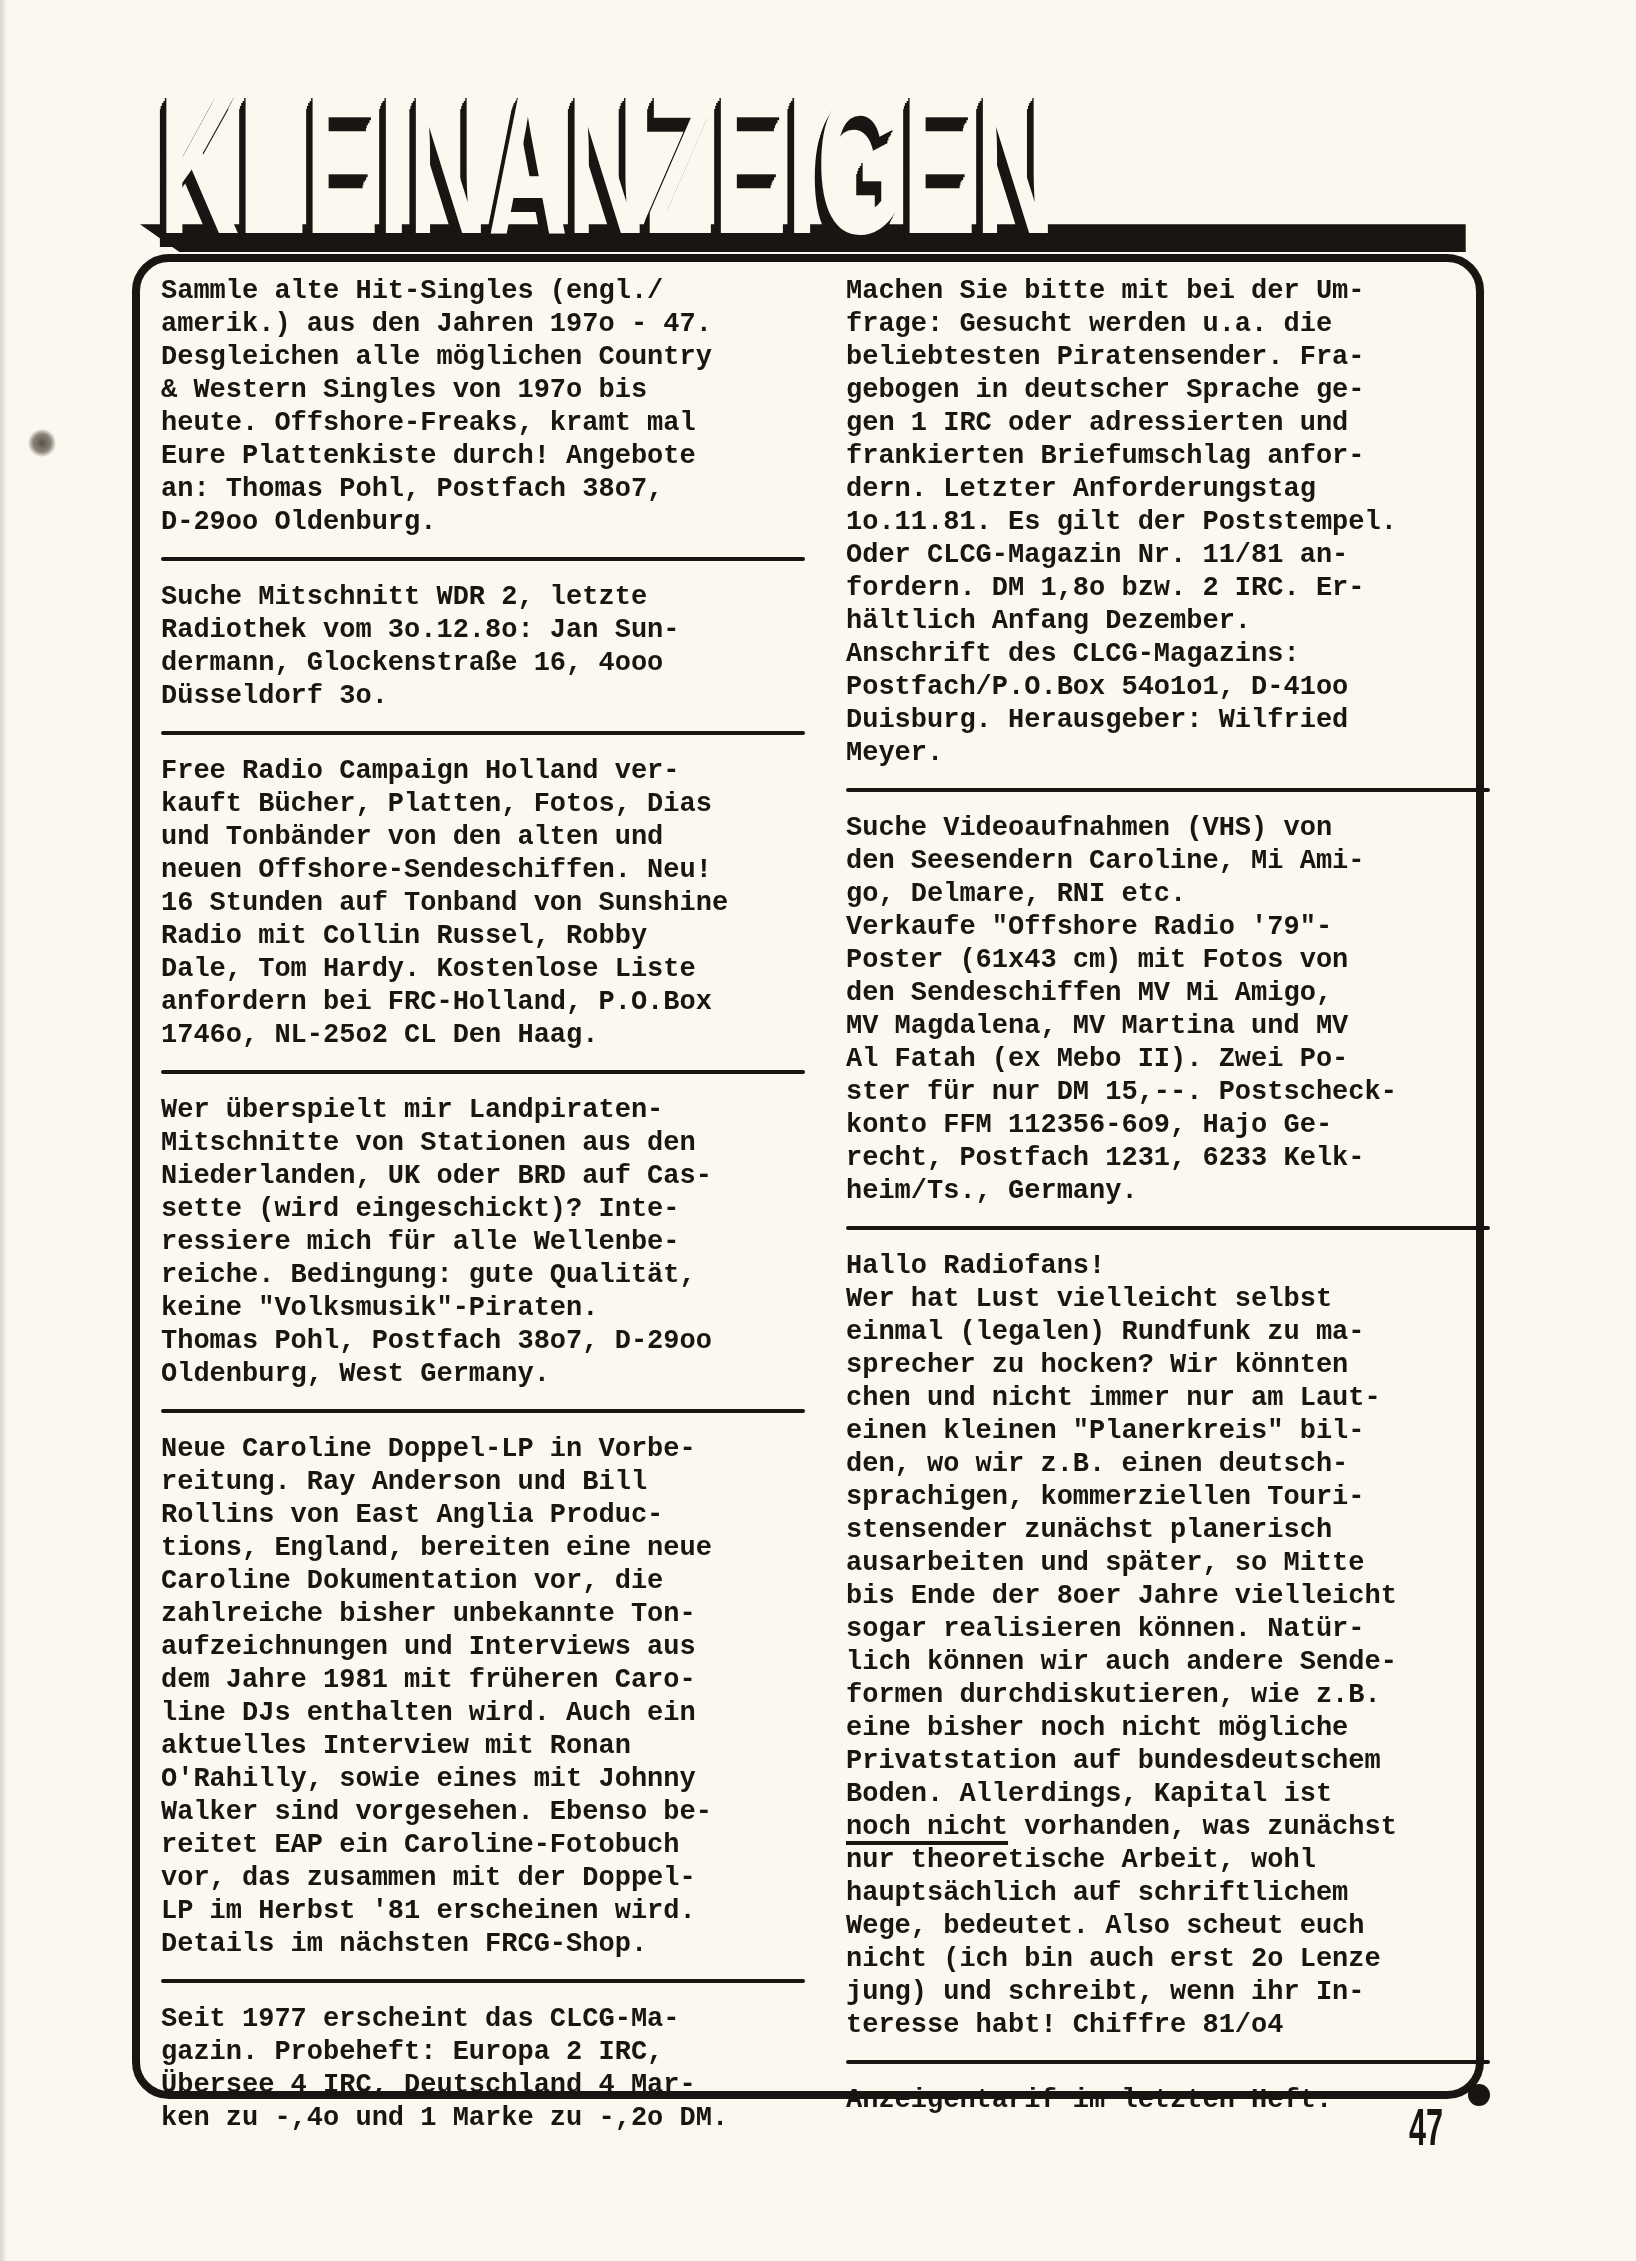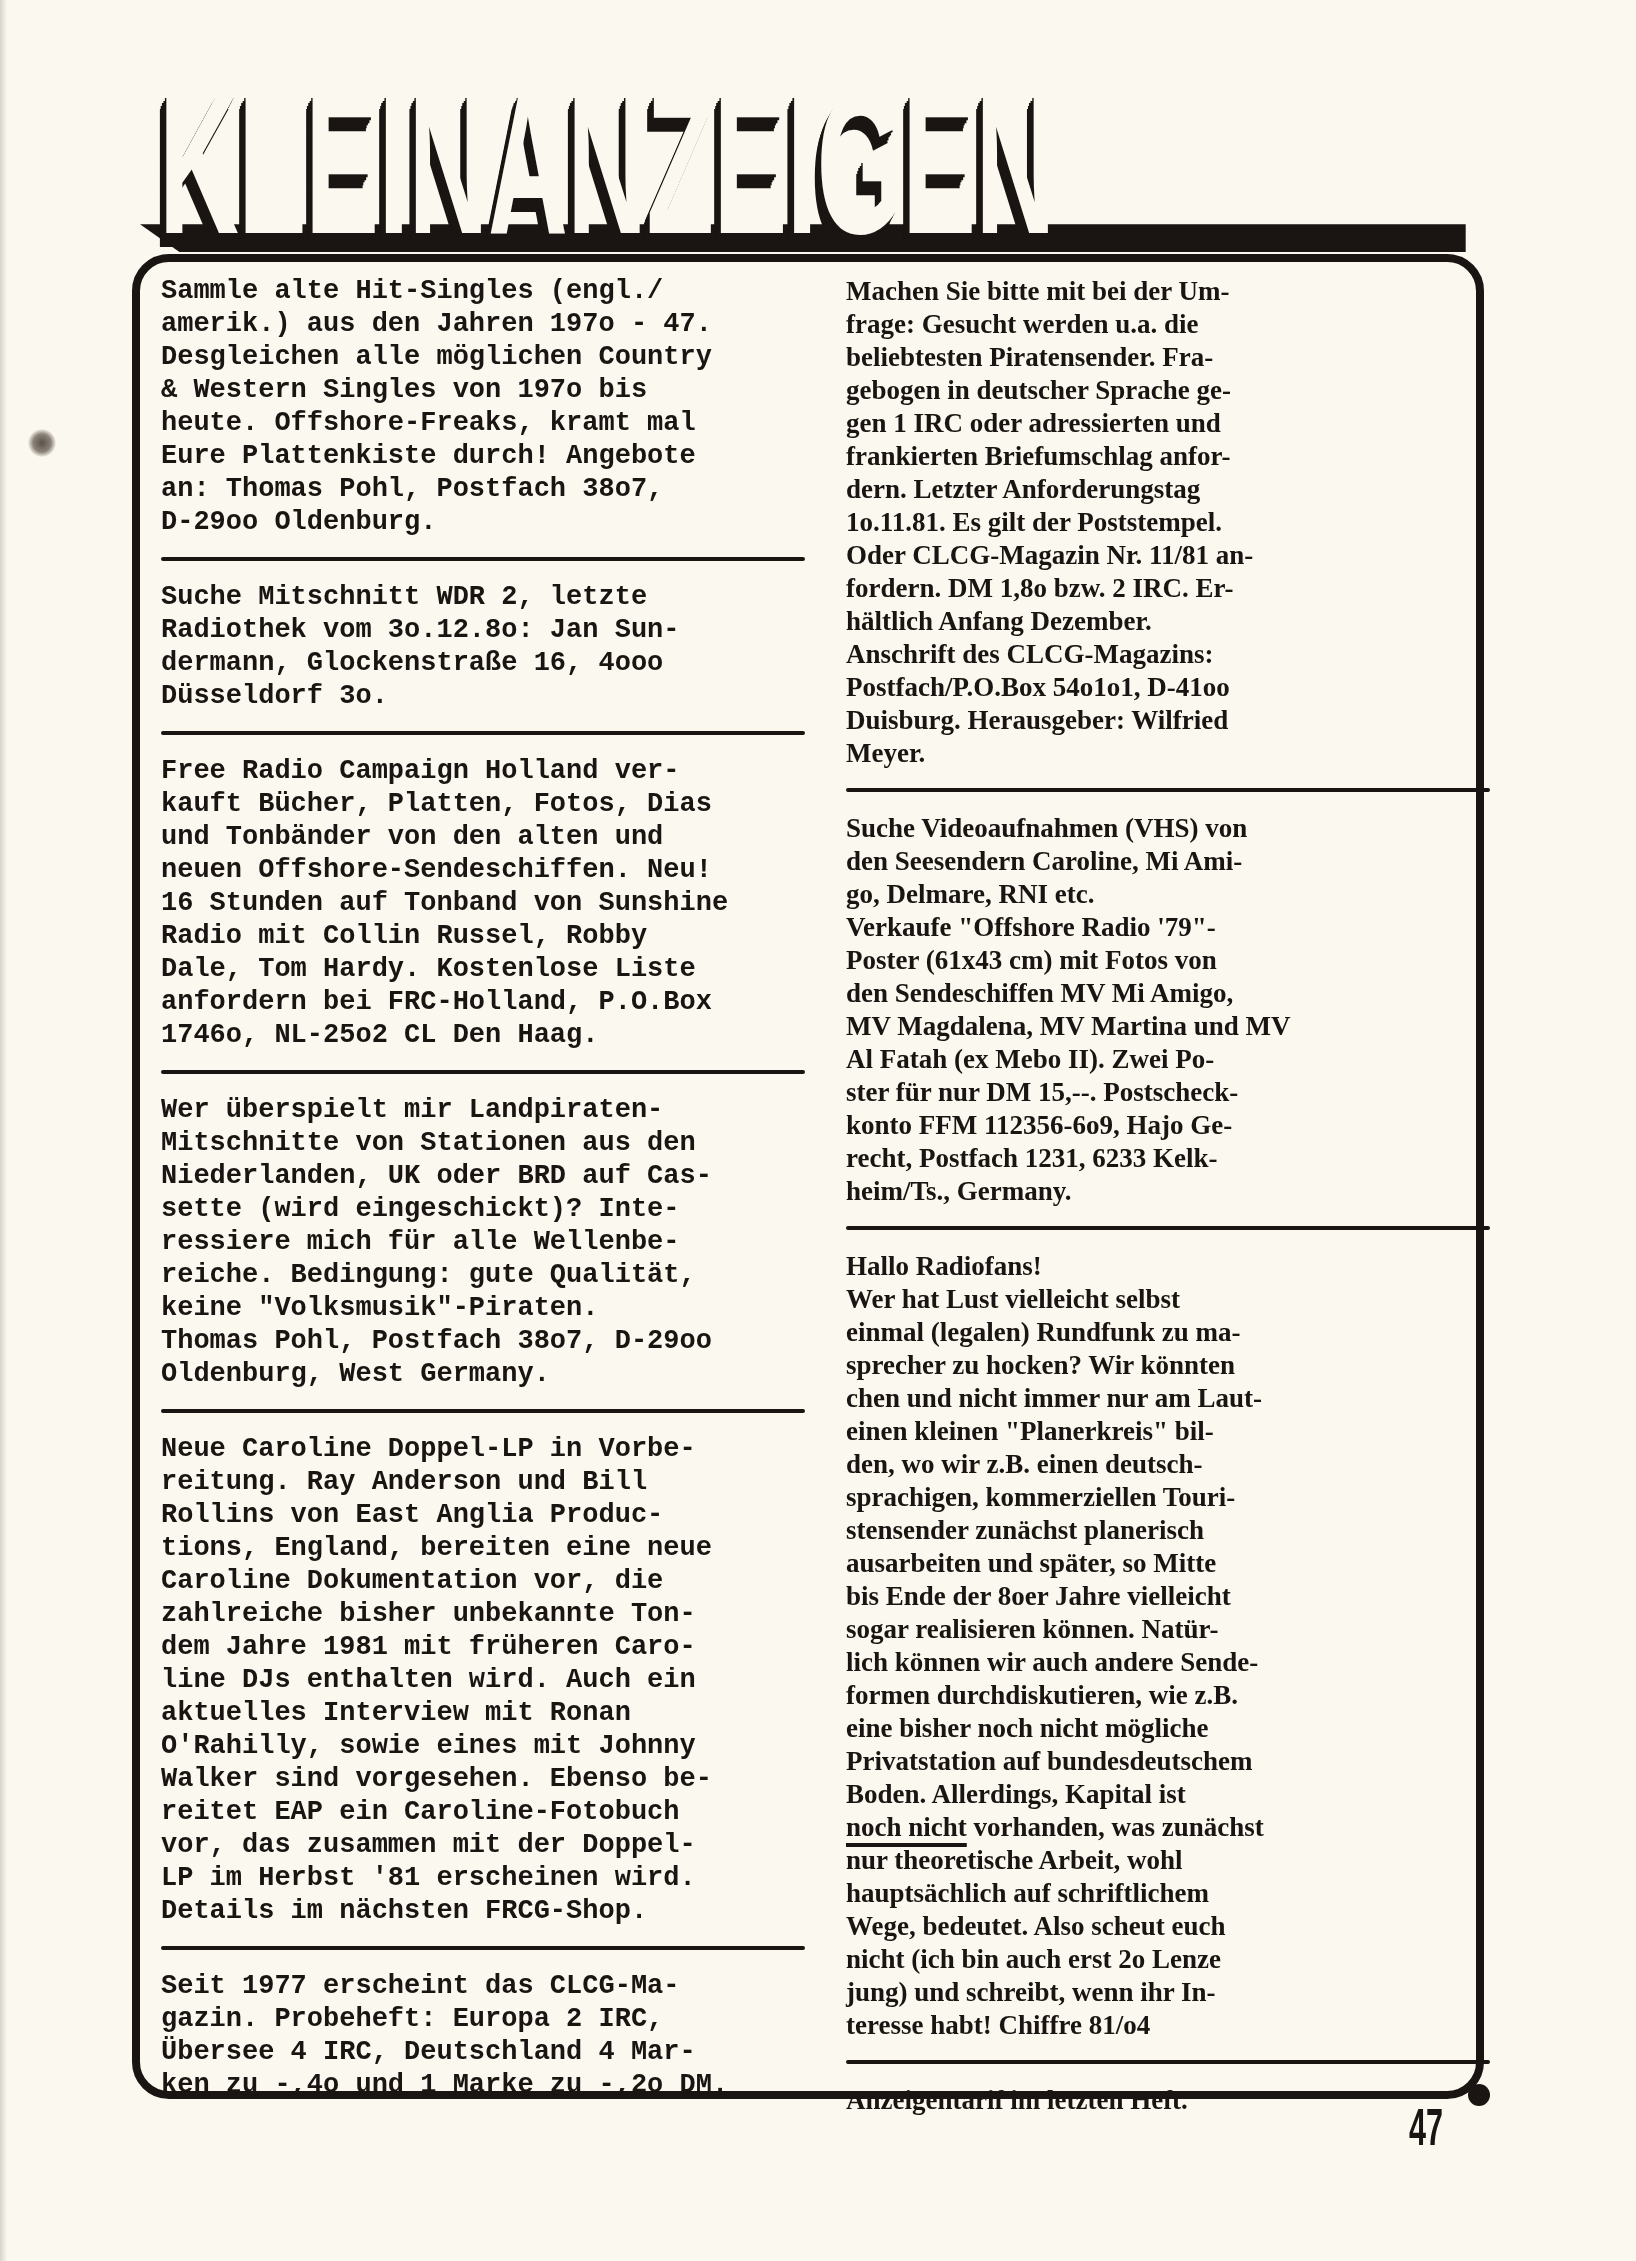--- a/index.html
+++ b/index.html
@@ -61,21 +61,21 @@
     box-sizing: border-box;
   }
   .col {
     position: absolute; top: 275px;
     width: 644px;
     font-size: 27px;
     line-height: 33px;
     font-weight: 700;
   }
   .col-left { left: 161px; }
-  .col-right { left: 846px; font-family: Liberation Serif, serif; }
+  .col-right { left: 846px; }
   .ad {
     text-align: justify;
     text-align-last: left;
     white-space: normal;
     margin: 0;
   }
   .ad p { margin: 0; }
   .rule {
     height: 4.7px; background: #1a1512; border-radius: 2.3px;
     margin: 17.7px 0 19.6px 0;
@@ -164,20 +164,21 @@
       <p>Oldenburg, West Germany.</p>
     </div>
     <div class="rule"></div>
     <div class="ad">
       <p>Neue Caroline Doppel-LP in Vorbe-</p>
       <p>reitung. Ray Anderson und Bill</p>
       <p>Rollins von East Anglia Produc-</p>
       <p>tions, England, bereiten eine neue</p>
       <p>Caroline Dokumentation vor, die</p>
       <p>zahlreiche bisher unbekannte Ton-</p>
+      <p>aufzeichnungen und Interviews aus</p>
       <p>dem Jahre 1981 mit früheren Caro-</p>
       <p>line DJs enthalten wird. Auch ein</p>
       <p>aktuelles Interview mit Ronan</p>
       <p>O'Rahilly, sowie eines mit Johnny</p>
       <p>Walker sind vorgesehen. Ebenso be-</p>
       <p>reitet EAP ein Caroline-Fotobuch</p>
       <p>vor, das zusammen mit der Doppel-</p>
       <p>LP im Herbst '81 erscheinen wird.</p>
       <p>Details im nächsten FRCG-Shop.</p>
     </div>

